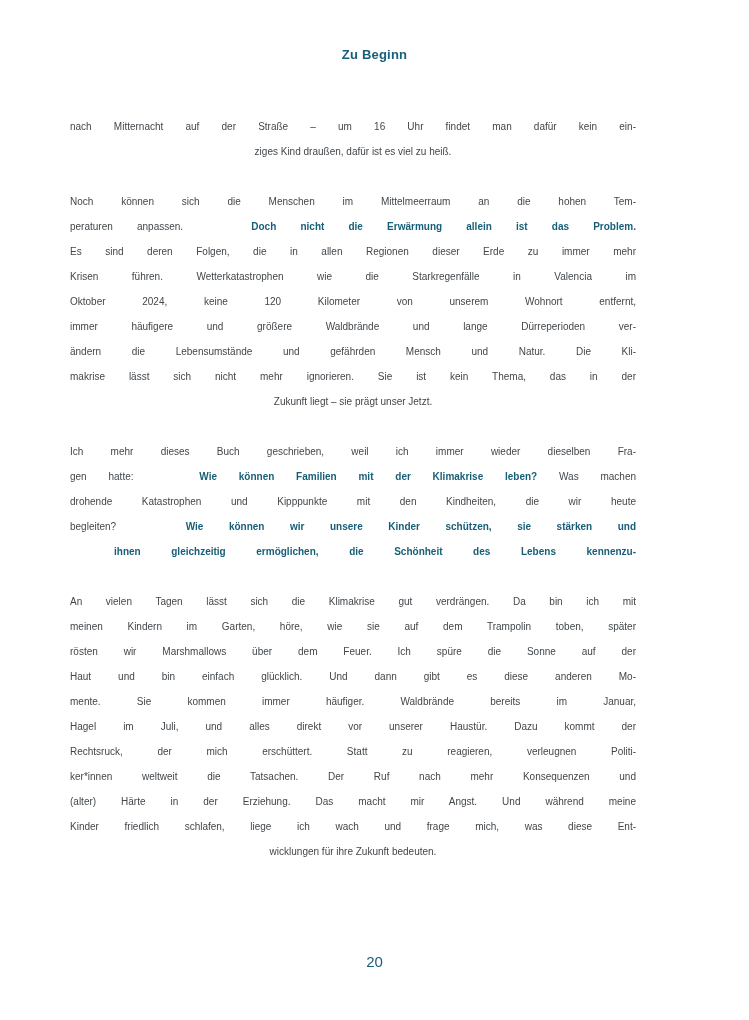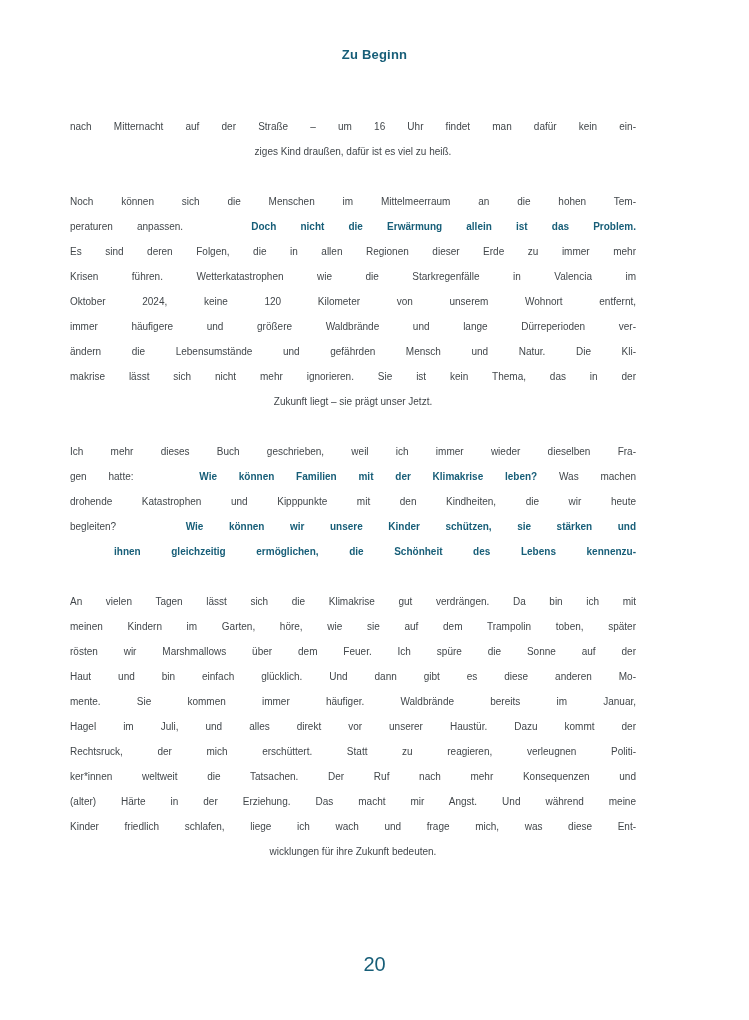--- a/index.html
+++ b/index.html
@@ -41,21 +41,21 @@
   .line { text-align: center; overflow: hidden; }
   .line.jl { text-align: justify; text-align-last: justify; }
   .em { font-weight: 700; color: var(--accent); padding-left: 44px; }
   .page-number {
     position: absolute;
     top: 953px;
     left: 0;
     right: 0;
     text-align: center;
     color: var(--accent);
-    font-size: 20px;
+    font-size: 15px;
     font-weight: 500;
   }
 </style>
 </head>
 <body>
 
 <div class="page">
   <div class="running-head">Zu Beginn</div>
 
   <div class="body-text" id="body-text">

